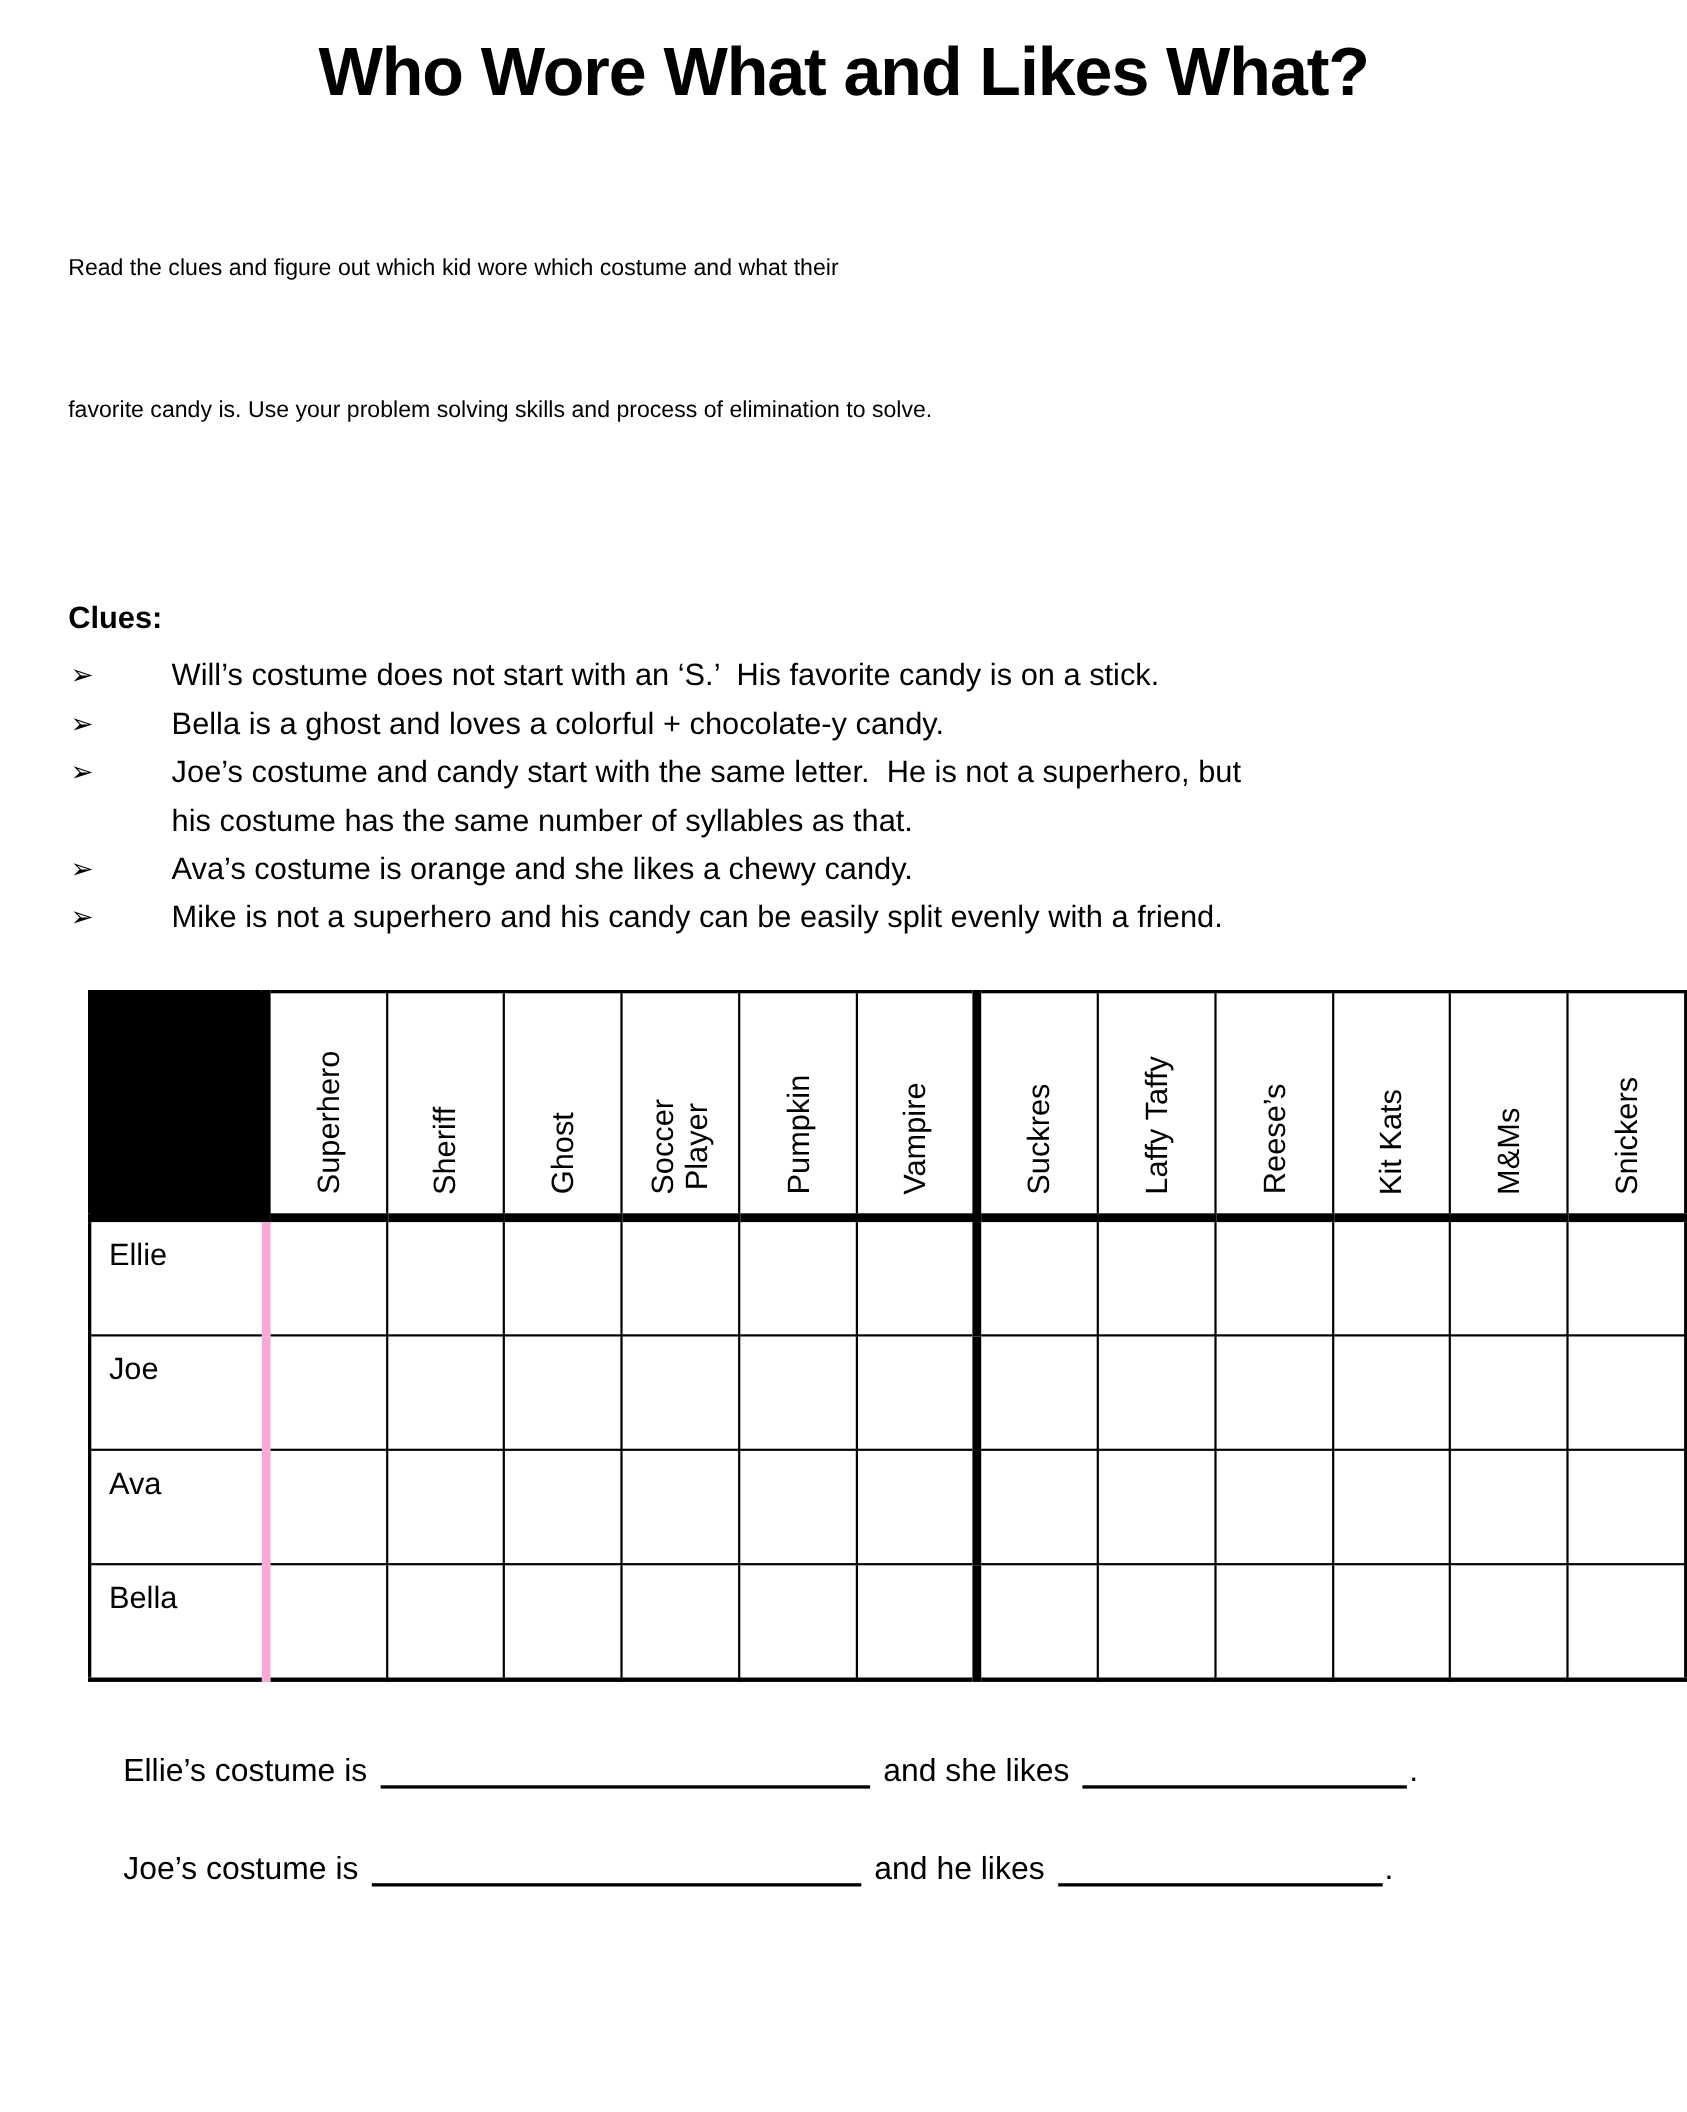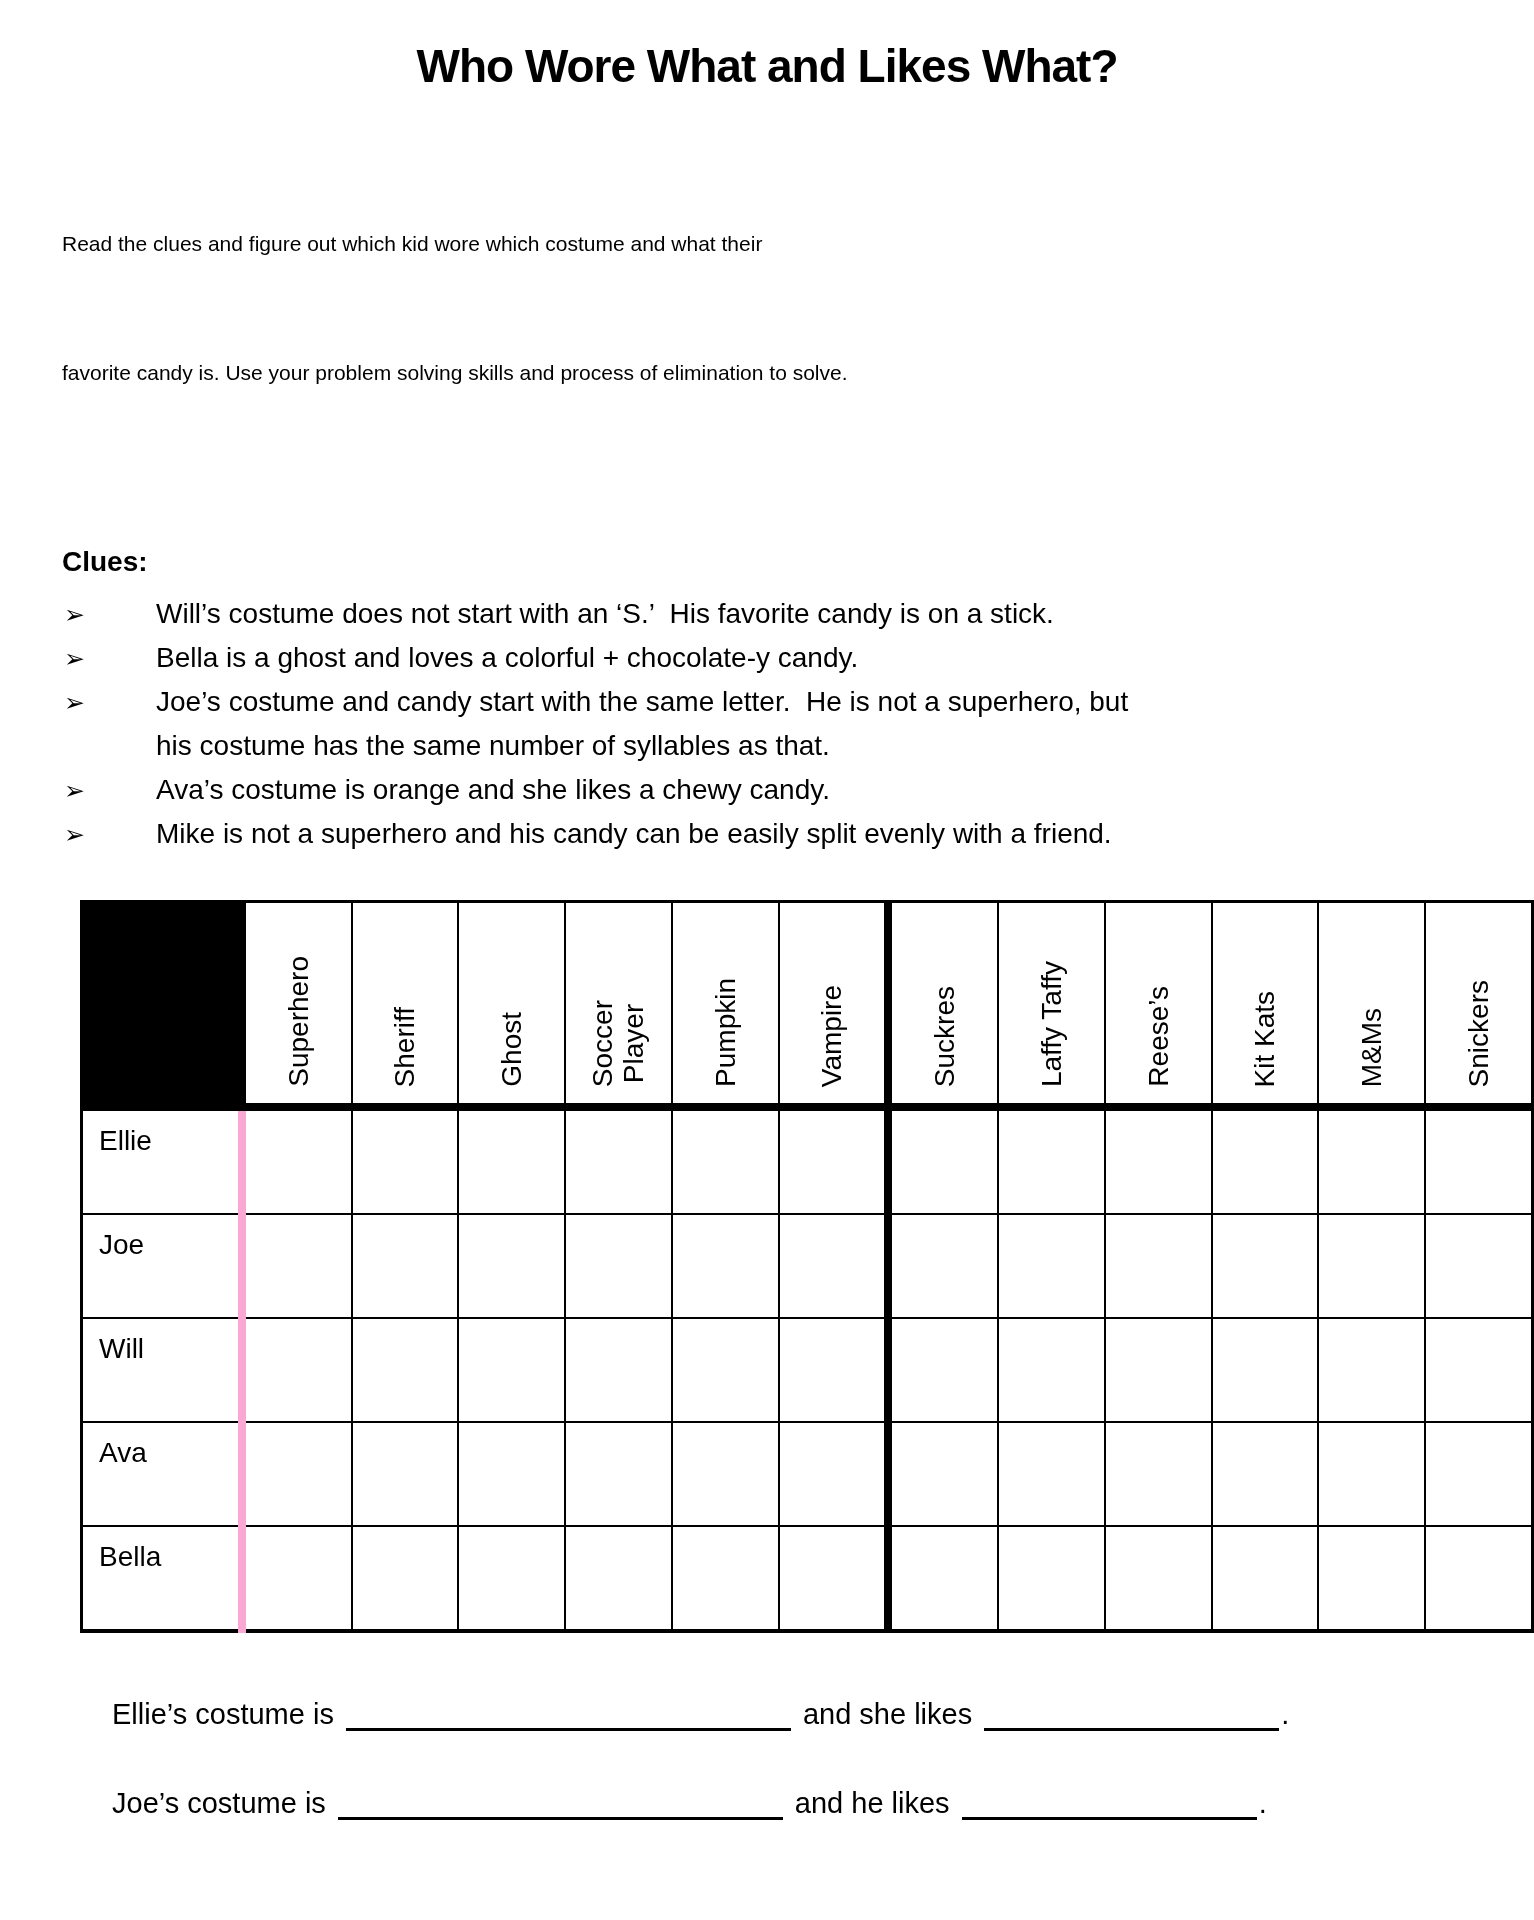--- a/index.html
+++ b/index.html
@@ -7,21 +7,21 @@
     width:1534px; height:1920px; overflow:hidden;
     font-family:"Liberation Sans", sans-serif;
     color:#000;
   }
   .page { width:1534px; height:1920px; position:relative; }
 
   
   h1.title {
     margin:34px 0 0 0;
     text-align:center;
-    font-size:46px;
+    font-size:62px;
     font-weight:bold;
     letter-spacing:-1px;
     line-height:64px;
   }
 
   
   .intro {
     margin:38px 0 0 62px;
     font-size:21px;
     line-height:43px;
@@ -185,35 +185,20 @@
           <td class="cell"></td>
           <td class="cell groupend"></td>
           <td class="cell"></td>
           <td class="cell"></td>
           <td class="cell"></td>
           <td class="cell"></td>
           <td class="cell"></td>
           <td class="cell"></td>
         </tr>
         <tr>
-          <th class="rowh">Will</th>
-          <td class="cell"></td>
-          <td class="cell"></td>
-          <td class="cell"></td>
-          <td class="cell"></td>
-          <td class="cell"></td>
-          <td class="cell groupend"></td>
-          <td class="cell"></td>
-          <td class="cell"></td>
-          <td class="cell"></td>
-          <td class="cell"></td>
-          <td class="cell"></td>
-          <td class="cell"></td>
-        </tr>
-        <tr>
           <th class="rowh">Ava</th>
           <td class="cell"></td>
           <td class="cell"></td>
           <td class="cell"></td>
           <td class="cell"></td>
           <td class="cell"></td>
           <td class="cell groupend"></td>
           <td class="cell"></td>
           <td class="cell"></td>
           <td class="cell"></td>

